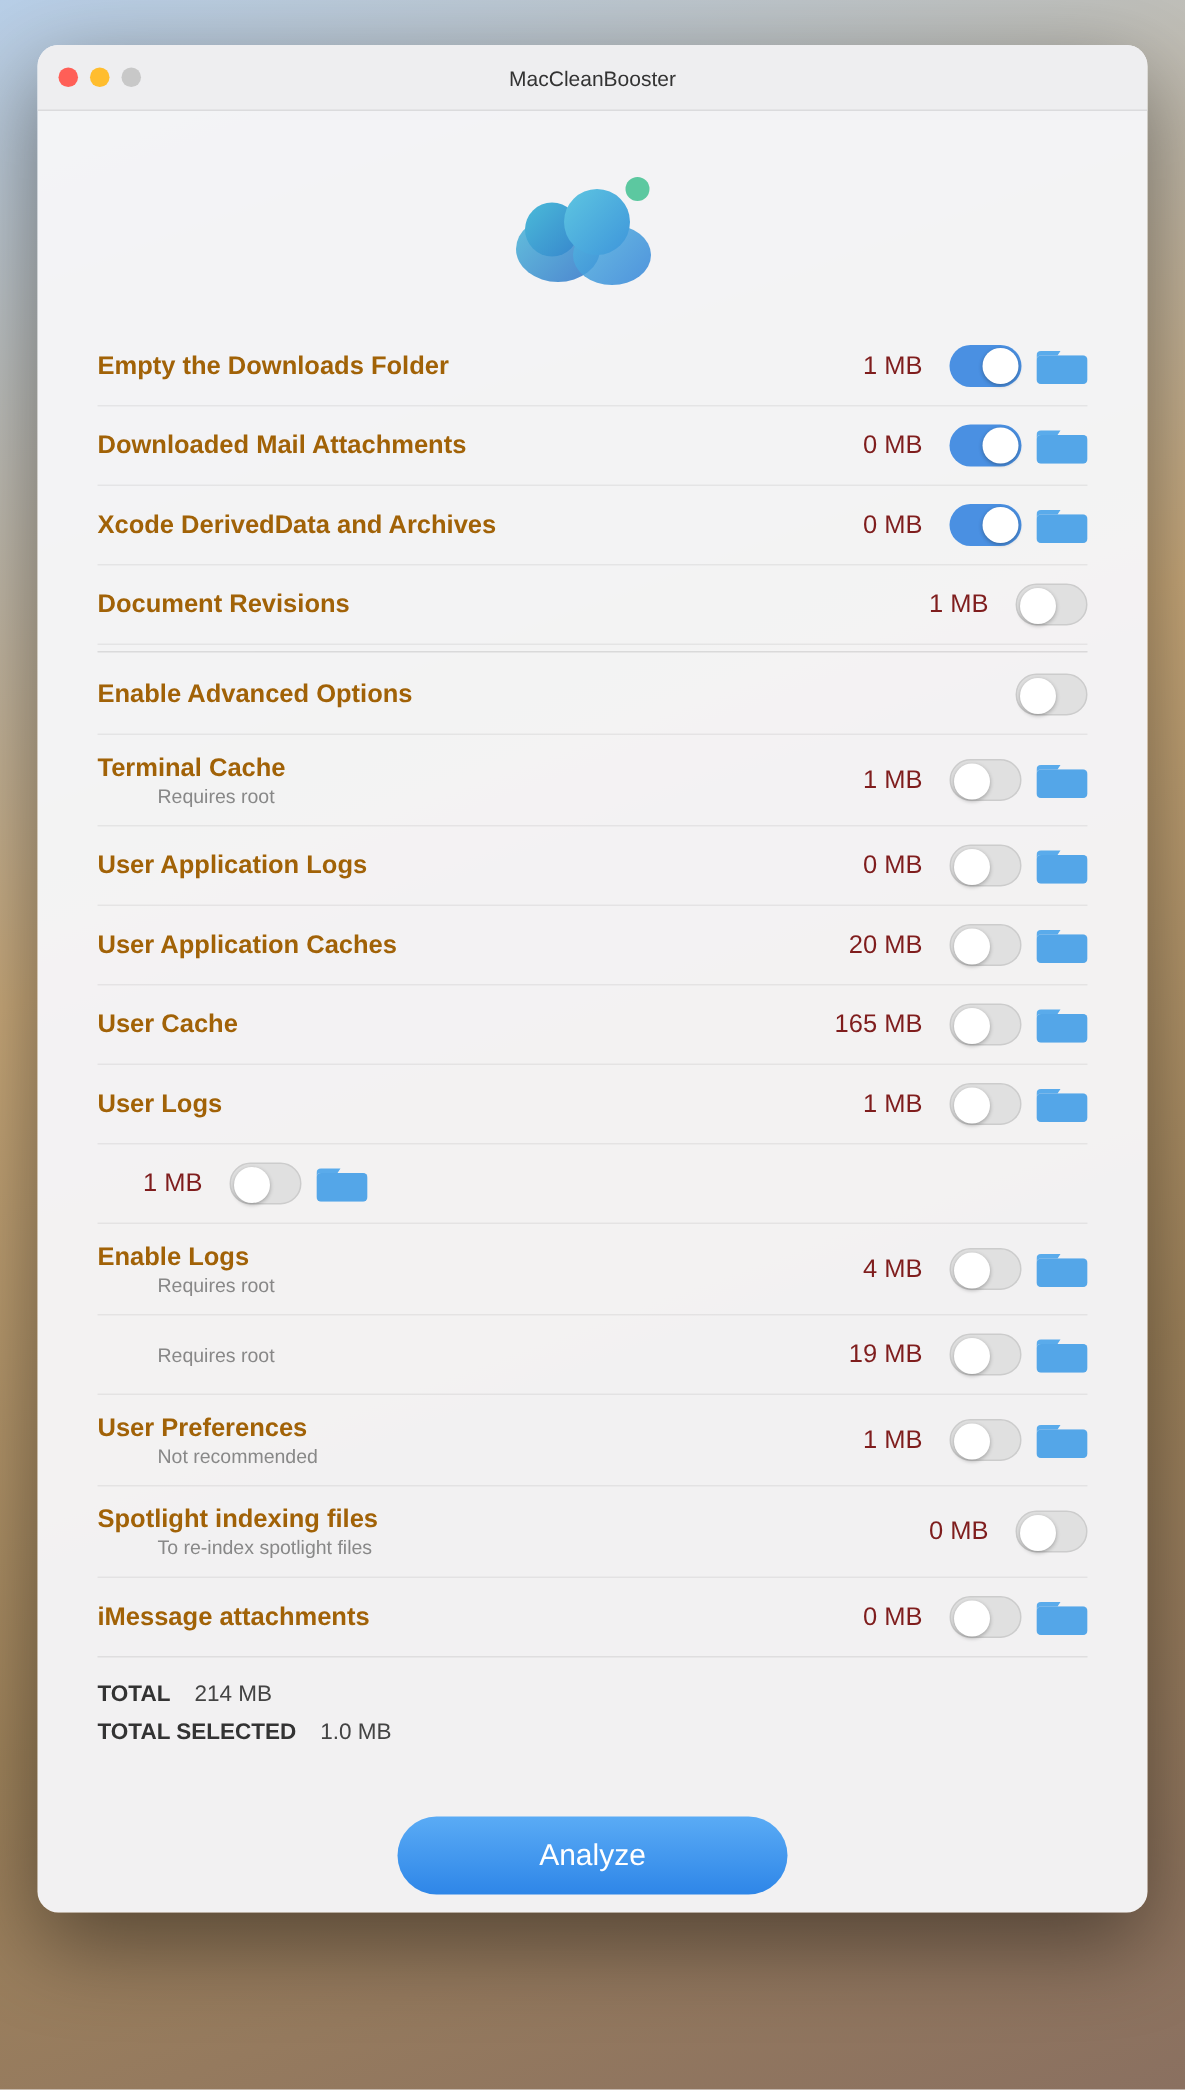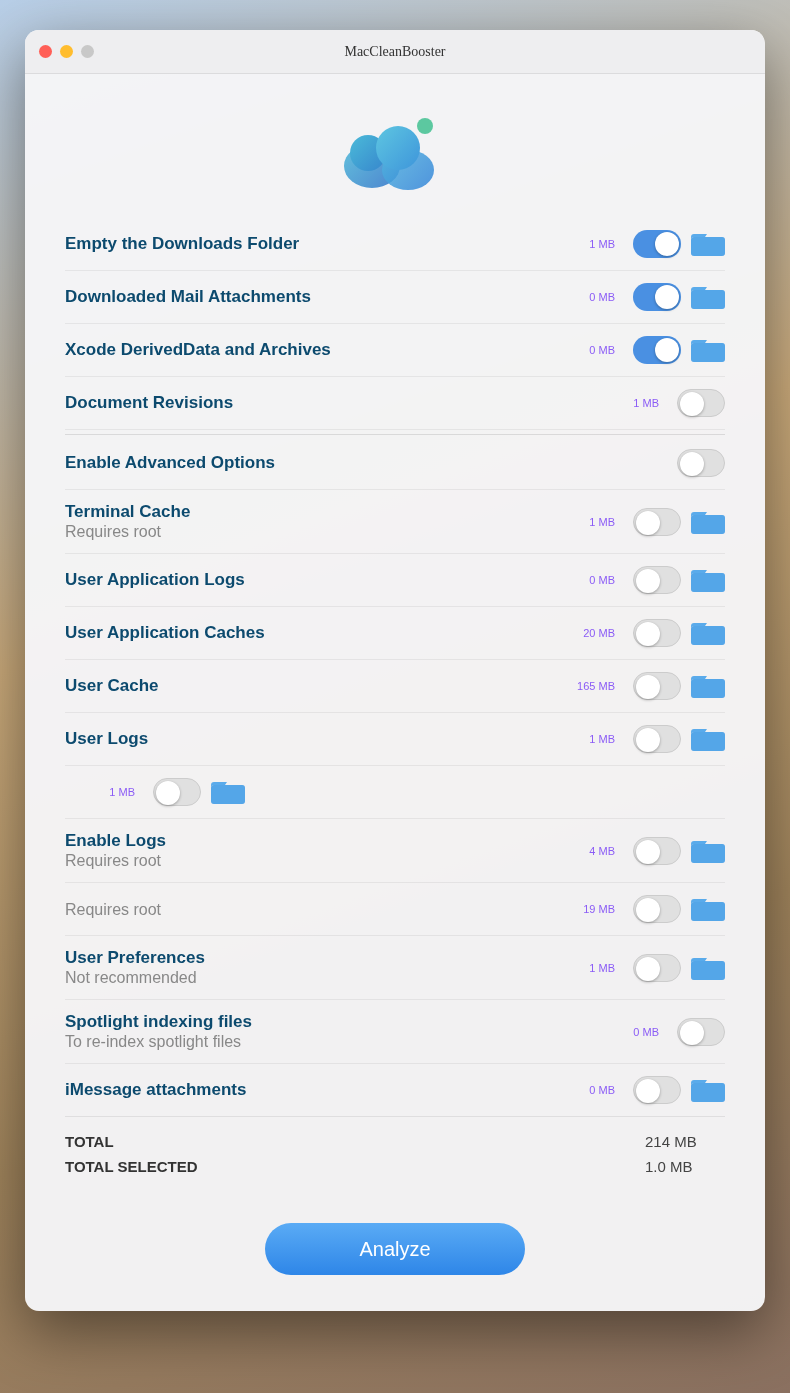--- a/index.html
+++ b/index.html
@@ -24,21 +24,20 @@
     }
 
     .titlebar {
       background: rgba(238, 238, 240, 0.98);
       height: 44px;
       display: flex;
       align-items: center;
       justify-content: center;
       position: relative;
       border-bottom: 1px solid rgba(0,0,0,0.08);
-      font-family: Liberation Serif, serif;
     }
 
     .traffic-lights {
       position: absolute;
       left: 14px;
       display: flex;
       gap: 8px;
       align-items: center;
     }
 
@@ -86,32 +85,33 @@
       justify-content: flex-end;
     }
 
     .item-info {
       flex: 1;
     }
 
     .item-label {
       font-size: 17px;
       font-weight: 700;
-      color: #0c4a6e;
+      color: #a16207;
     }
 
     .item-sublabel {
-      font-size: 16px;
+      font-size: 13px;
       color: #888;
       margin-top: 1px;
+      margin-left: 40px;
     }
 
     .item-size {
-      font-size: 11px;
-      color: #8b5cf6;
+      font-size: 17px;
+      color: #7f1d1d;
       min-width: 70px;
       text-align: right;
       margin-right: 8px;
     }
 
     
     .toggle {
       width: 48px;
       height: 28px;
       border-radius: 14px;
@@ -167,21 +167,21 @@
       margin-top: 4px;
     }
 
     .totals-section {
       padding: 12px 0 8px;
       border-top: 1px solid rgba(0,0,0,0.08);
     }
 
     .total-row {
       display: flex;
-      justify-content: space-between;
+      justify-content: flex-start;
       align-items: baseline;
       padding: 4px 0;
     }
 
     .total-label {
       font-size: 15px;
       font-weight: 700;
       color: #333;
       margin-right: 16px;
     }
@@ -189,21 +189,21 @@
     .total-value {
       font-size: 15px;
       color: #444;
       min-width: 80px;
     }
 
     .buttons-row {
       display: flex;
       justify-content: center;
       gap: 4px;
-      padding: 16px 40px 36px;
+      padding: 16px 40px 12px;
       align-items: center;
     }
 
     .btn {
       flex: 1;
       max-width: 260px;
       height: 52px;
       border-radius: 26px;
       border: none;
       font-size: 20px;

